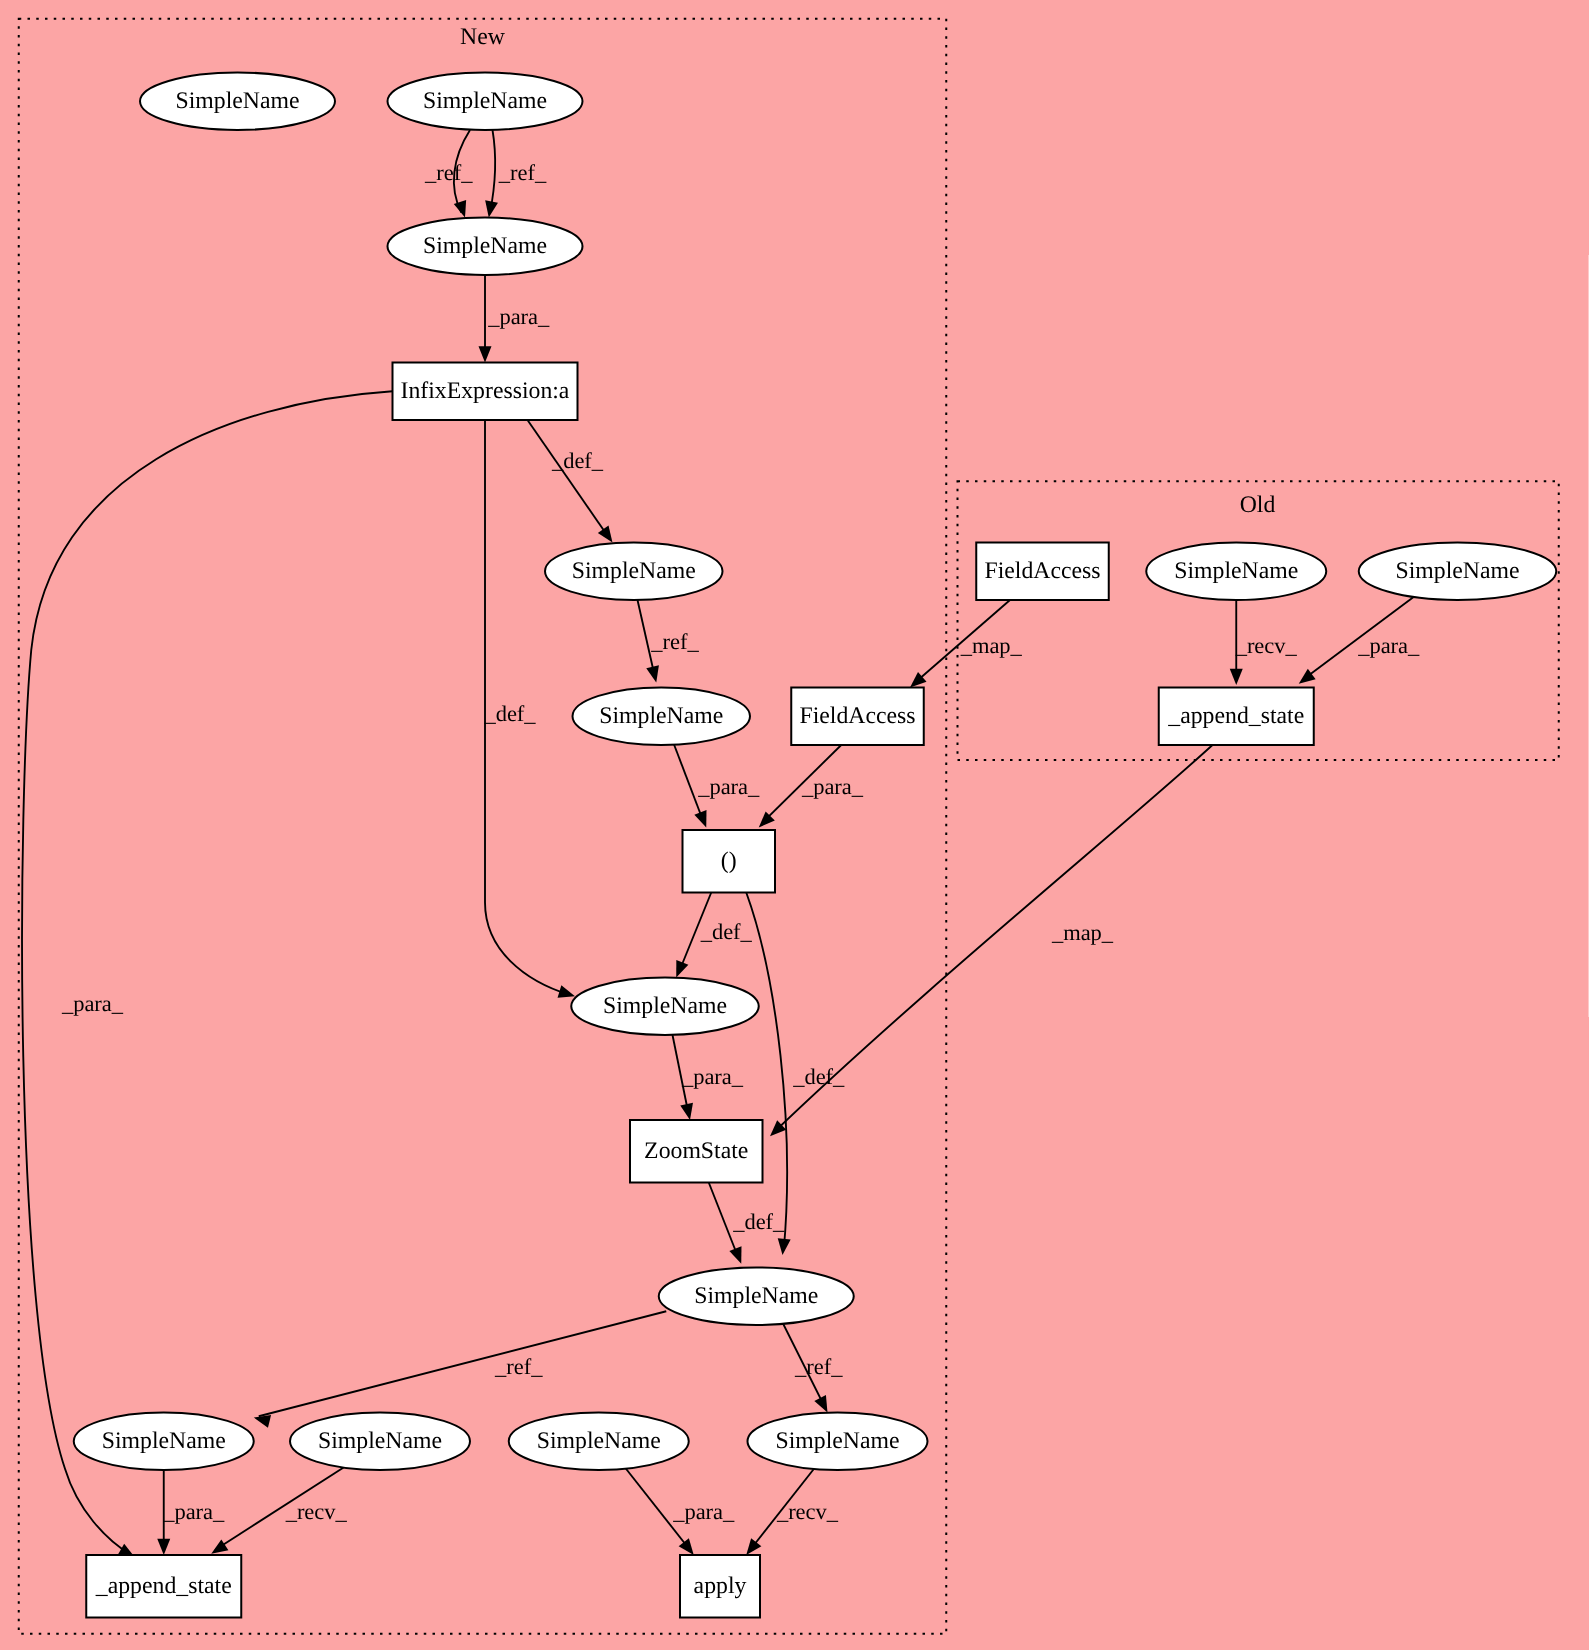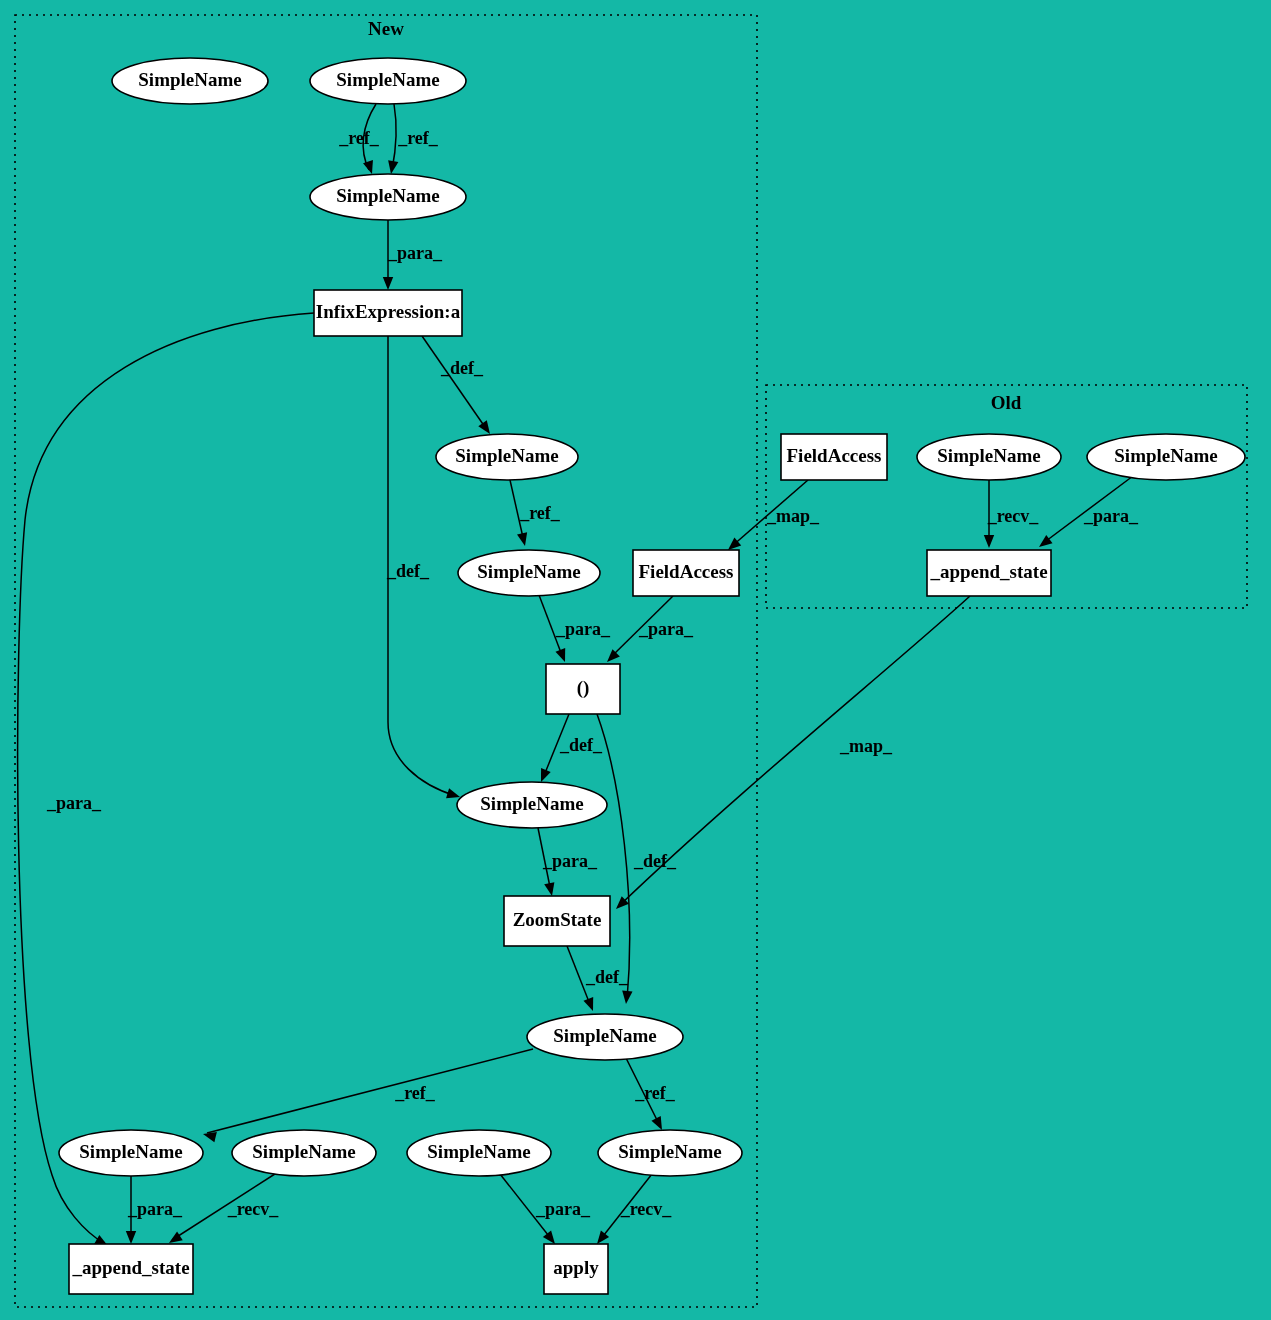--- a/index.html
+++ b/index.html
@@ -7,23 +7,22 @@
     padding: 0;
     background: #ffffff;
   }
   body {
     font-family: "Liberation Serif", "DejaVu Serif", serif;
   }
   #graph-root {
     position: relative;
     width: 1271px;
     height: 1320px;
-    background: #14b8a6;
+    background: #fca5a5;
     overflow: hidden;
-    font-weight: bold;
   }
   svg#graph-canvas {
     display: block;
     width: 1271px;
     height: 1320px;
   }
   .node-shape {
     fill: #ffffff;
     stroke: #000000;
     stroke-width: 1.6;

